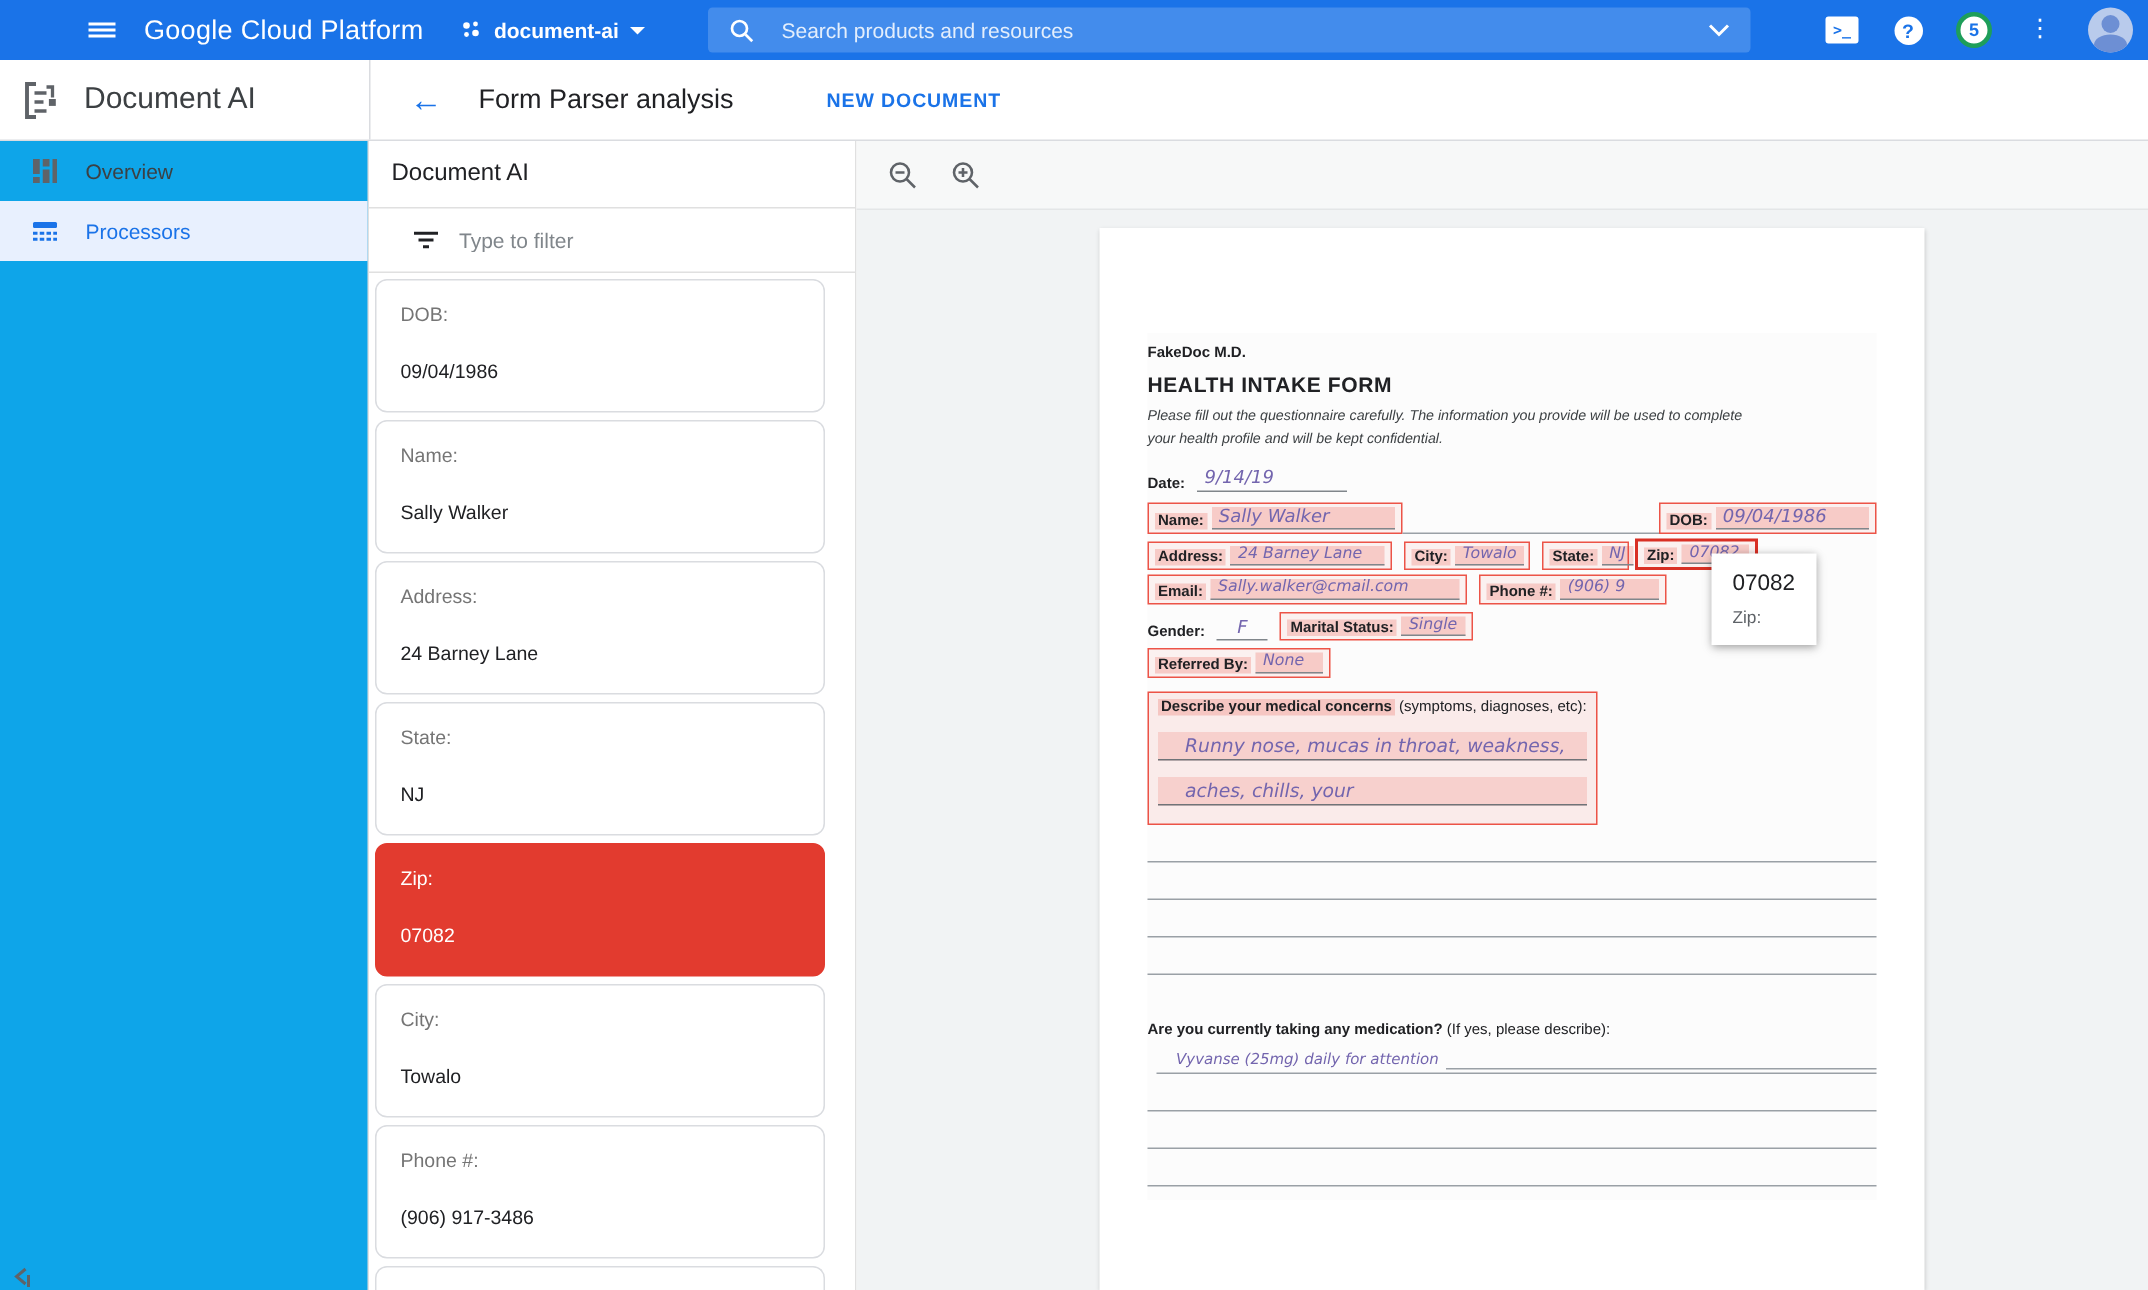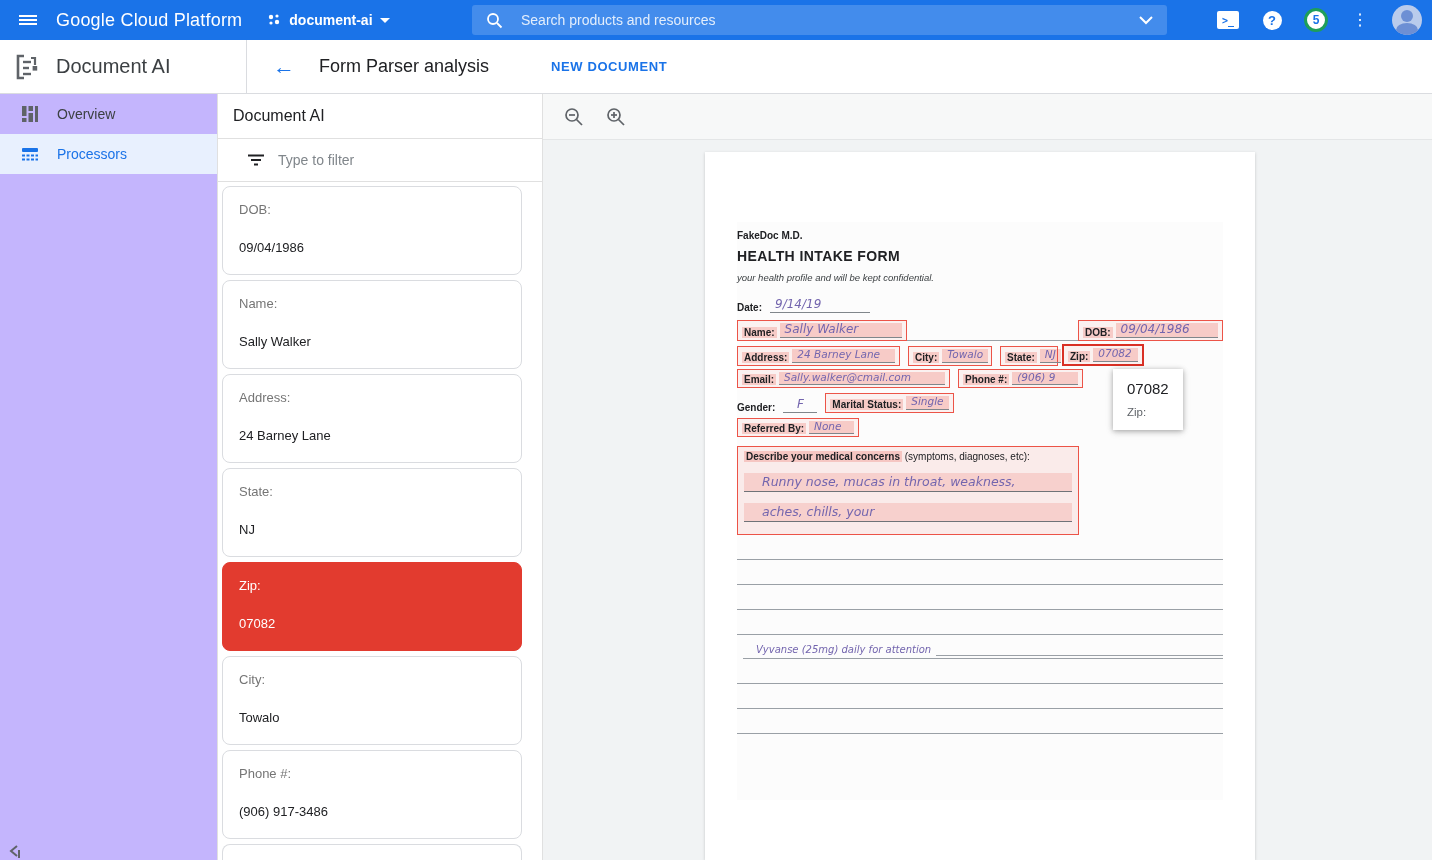--- a/index.html
+++ b/index.html
@@ -1,20 +1,20 @@
 <!DOCTYPE html>
 <html><head>
 <meta charset="utf-8">
 <style>
   * { margin:0; padding:0; box-sizing:border-box; }
   html,body { width:1432px; height:860px; overflow:hidden; background:#fff;
     font-family:"Liberation Sans", sans-serif; color:#202124; }
 
   
-  .topbar { position:relative; height:40px; background:#1a73e8; display:flex; align-items:center; color:#fff; }
+  .topbar { position:relative; height:40px; background:#1a73e8; display:flex; align-items:center; color:#fff;padding-left:40px; }
   .hamburger { width:56px; display:flex; justify-content:center; cursor:pointer; }
   .hamburger span { display:block; width:18px; height:2px; background:#fff; margin:2px 0; }
   .brand { font-size:18px; font-weight:400; letter-spacing:.2px; white-space:nowrap; }
   .projsel { display:flex; align-items:center; gap:7px; margin-left:24px; cursor:pointer; }
   .projsel .pname { font-size:14px; font-weight:700; }
   .caret { width:0; height:0; border-left:5px solid transparent; border-right:5px solid transparent; border-top:5px solid #fff; }
   .searchbar { position:absolute; left:472px; top:5px; width:695px; height:30px;
     background:rgba(255,255,255,.18); border-radius:3px; display:flex; align-items:center; padding:0 14px; }
   .searchbar .ph { color:rgba(255,255,255,.85); font-size:14px; margin-left:18px; flex:1; }
   .top-right { position:absolute; right:10px; top:0; height:40px; display:flex; align-items:center; gap:20px; }
@@ -34,21 +34,21 @@
   .subheader { height:54px; border-bottom:1px solid #dadce0; display:flex; align-items:stretch; }
   .sub-left { width:247px; border-right:1px solid #dadce0; display:flex; align-items:center; padding-left:14px; gap:16px; }
   .sub-left .ptitle { font-size:20px; color:#3c4043; }
   .sub-right { flex:1; display:flex; align-items:center; }
   .backarrow { margin-left:26px; color:#1a73e8; font-size:22px; cursor:pointer; line-height:1; }
   .sub-title { margin-left:24px; font-size:18px; color:#202124; }
   .new-doc { margin-left:62px; color:#1a73e8; font-size:13px; font-weight:700; letter-spacing:.6px; cursor:pointer; }
 
   
   .main { display:flex; height:766px; }
-  .sidebar { width:218px; border-right:1px solid #e0e0e0; position:relative; background:#c4b5fd; }
+  .sidebar { width:246px; border-right:1px solid #e0e0e0; position:relative; background:#0ea5e9; }
   .nav-item { height:40px; display:flex; align-items:center; gap:18px; padding-left:21px; font-size:14px; color:#3c4043; cursor:pointer; }
   .nav-item.active { background:#e8f0fe; color:#1a73e8; font-weight:500; }
   .collapse-btn { position:absolute; left:8px; bottom:2px; color:#5f6368; cursor:pointer; }
 
   
   .panel { width:325px; border-right:1px solid #e0e0e0; display:flex; flex-direction:column; background:#fff; }
   .panel-header { height:45px; border-bottom:1px solid #e0e0e0; display:flex; align-items:center; padding-left:15px; font-size:16px; color:#202124; }
   .filter-row { height:43px; border-bottom:1px solid #e0e0e0; display:flex; align-items:center; padding-left:30px; gap:14px; }
   .filter-row input { border:none; outline:none; font-size:14px; color:#202124; width:220px; font-family:"Liberation Sans",sans-serif; }
   .filter-row input::placeholder { color:#80868b; }
@@ -282,20 +282,21 @@
           </svg>
       </div>
     </div>
     <div class="canvas">
       <div class="page">
         <div class="scan">
 
           <div class="clinic">FakeDoc M.D.</div>
           <div class="formtitle">HEALTH INTAKE FORM</div>
           <div class="intro">
+            <div>Please fill out the questionnaire carefully. The information you provide will be used to complete</div>
             <div>your health profile and will be kept confidential.</div>
           </div>
 
           <div class="fr" style="margin-top:12px">
             <span class="flabel">Date:</span>
             <span class="gap8"></span>
             <span class="hw nobg" style="min-width:100px">9/14/19</span>
           </div>
 
           <div class="fr">
@@ -357,33 +358,36 @@
           </div>
 
           <div class="fr" style="margin-top:5px">
             <span class="bbox" style="width:122px">
               <span class="flabel chip">Referred By:</span>
               <span class="hw chip" style="flex:1; font-size:10.5px">None</span>
             </span>
           </div>
 
 
-          <div class="concern-box" style="width:342px">
+          <div class="concern-box" style="width:300px">
             <div class="concern-label">
               <span class="bold chip">Describe your medical concerns</span><span> (symptoms, diagnoses, etc):</span>
             </div>
             <div class="concern-line">Runny nose, mucas in throat, weakness,</div>
             <div class="concern-line">aches, chills, your</div>
           </div>
 
           <div class="blank-line"></div>
           <div class="blank-line"></div>
           <div class="blank-line"></div>
           <div class="blank-line"></div>
 
+          <div class="med-label">
+            <span class="bold">Are you currently taking any medication?</span><span> (If yes, please describe):</span>
+          </div>
           <div class="fr" style="margin-top:8px">
             <span style="width:14px"></span>
             <span class="hw nobg" style="font-size:10px; border-bottom:none">Vyvanse (25mg) daily for attention</span>
             <span class="fill-line"></span>
           </div>
           <div class="blank-line" style="margin-top:2px; margin-left:6px"></div>
 
           <div class="blank-line"></div>
           <div class="blank-line"></div>
           <div class="blank-line"></div>

